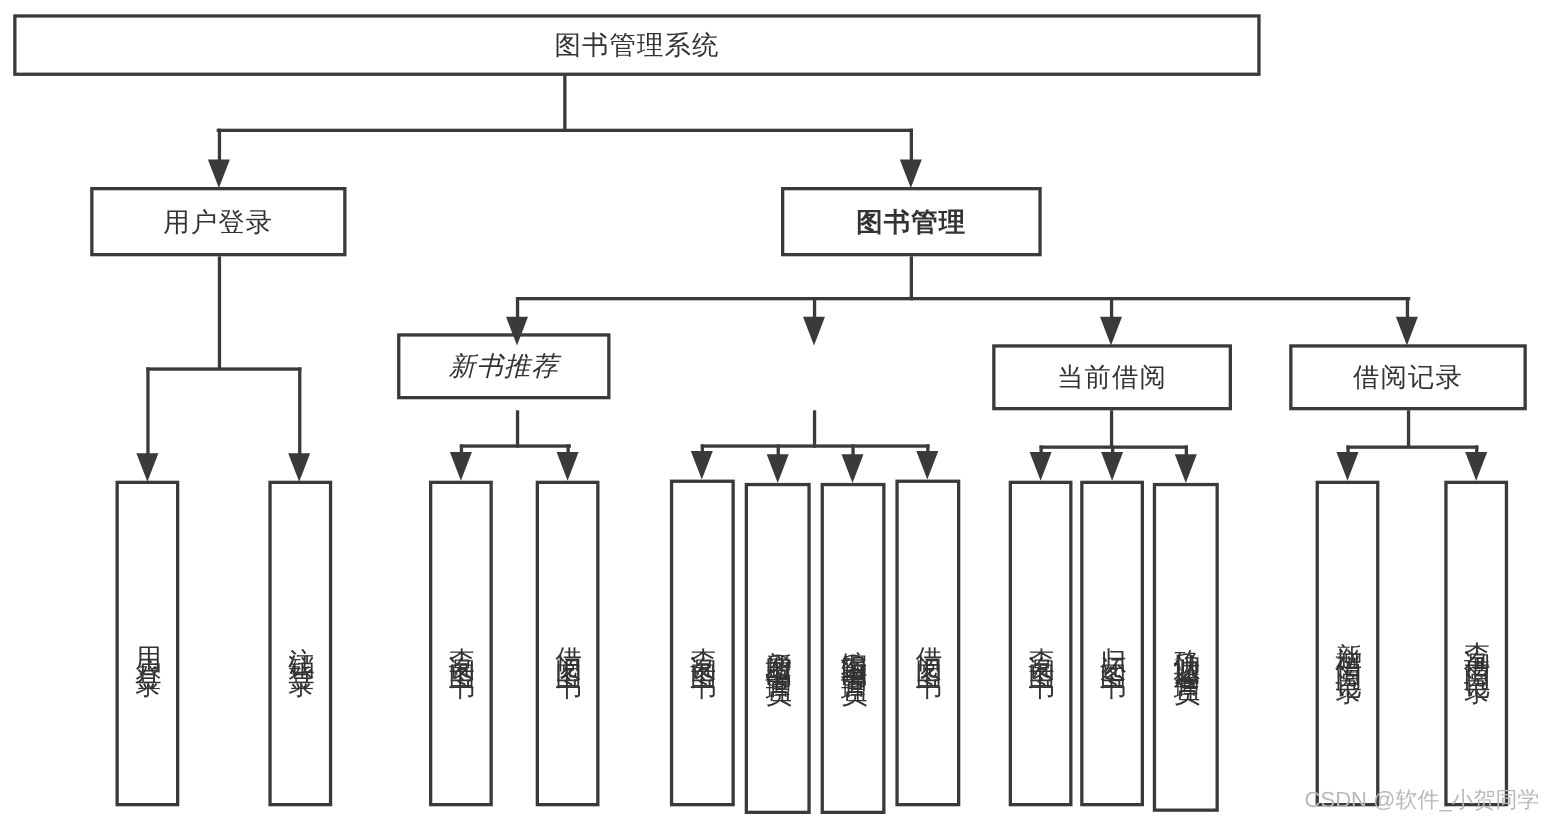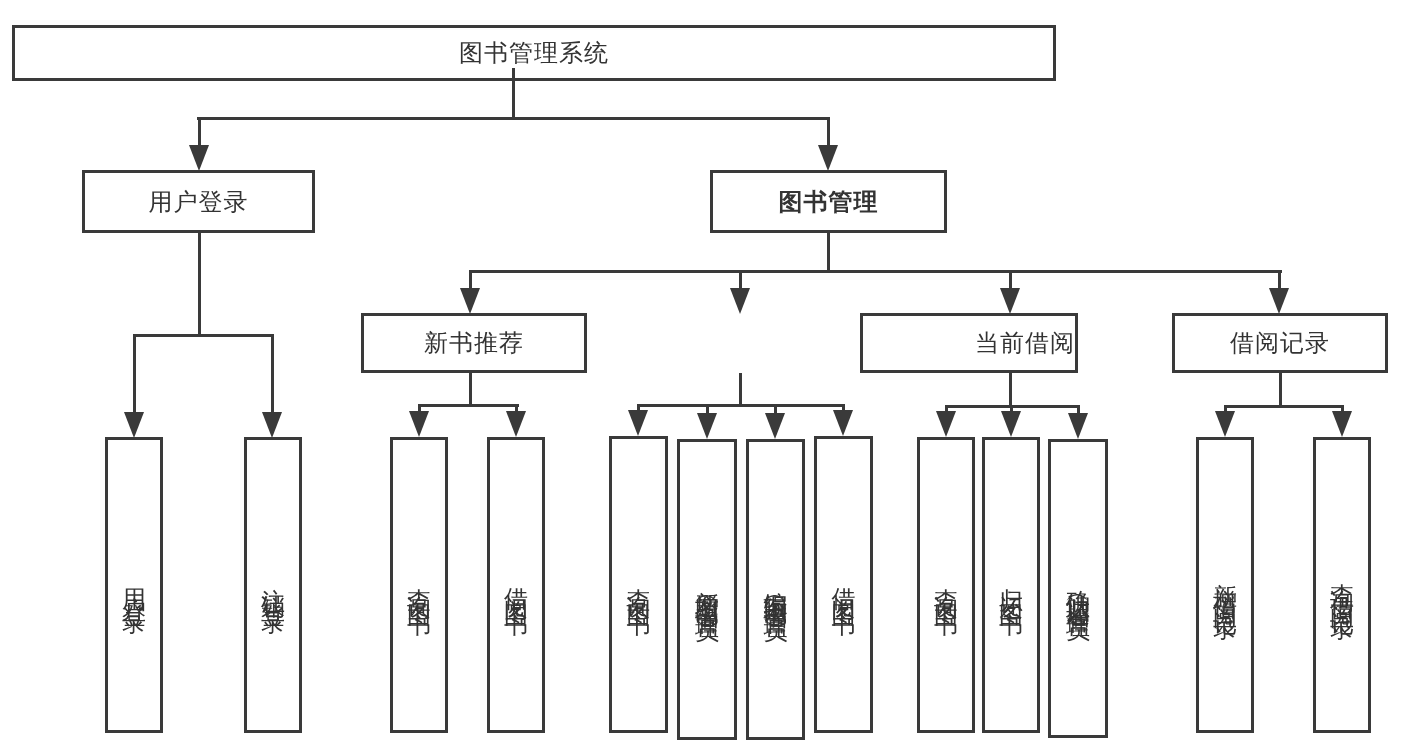--- a/index.html
+++ b/index.html
@@ -53,35 +53,35 @@
     font-size:20px;
     color:var(--wm);
     white-space:nowrap;
   }
 </style>
 </head>
 <body>
 
 <div class="canvas">
 
-  <div class="node h-node" style="left:12px;top:13px;width:1044px;height:56px;margin-top:12px;">
+  <div class="node h-node" style="left:12px;top:13px;width:1134px;height:56px;">
     <span>图书管理系统</span>
   </div>
 
   <div class="node h-node" style="left:82px;top:170px;width:233px;height:63px;">
     <span>用户登录</span>
   </div>
   <div class="node h-node" style="left:710px;top:170px;width:237px;height:63px;font-weight:bold;">
     <span>图书管理</span>
   </div>
 
-  <div class="node h-node" style="left:361px;top:313px;width:226px;height:60px;">
+  <div class="node h-node" style="left:361px;top:303px;width:194px;height:60px;font-style:italic;">
     <span>新书推荐</span>
   </div>
-  <div class="node h-node" style="left:860px;top:313px;width:218px;height:60px;justify-content:flex-end;">
+  <div class="node h-node" style="left:902px;top:313px;width:218px;height:60px;">
     <span>当前借阅</span>
   </div>
   <div class="node h-node" style="left:1172px;top:313px;width:216px;height:60px;">
     <span>借阅记录</span>
   </div>
 
   <div class="node v-node vt-short" style="left:105px;top:437px;width:58px;height:296px;">
     <span class="vtxt">用户登录</span>
   </div>
   <div class="node v-node vt-short" style="left:244px;top:437px;width:58px;height:296px;">
@@ -177,14 +177,15 @@
   <div class="vline" style="left:1077px;top:405px;height:11px;"></div>
   <div class="arrow" style="left:1068px;top:413px;"></div>
 
   <div class="vline" style="left:1279px;top:373px;height:34px;"></div>
   <div class="hline" style="left:1224px;top:405px;width:120px;"></div>
   <div class="vline" style="left:1224px;top:405px;height:9px;"></div>
   <div class="arrow" style="left:1215px;top:411px;"></div>
   <div class="vline" style="left:1341px;top:405px;height:9px;"></div>
   <div class="arrow" style="left:1332px;top:411px;"></div>
 
+  <div class="watermark">CSDN @软件_小贺同学</div>
 
 </div>
 
 </body></html>

